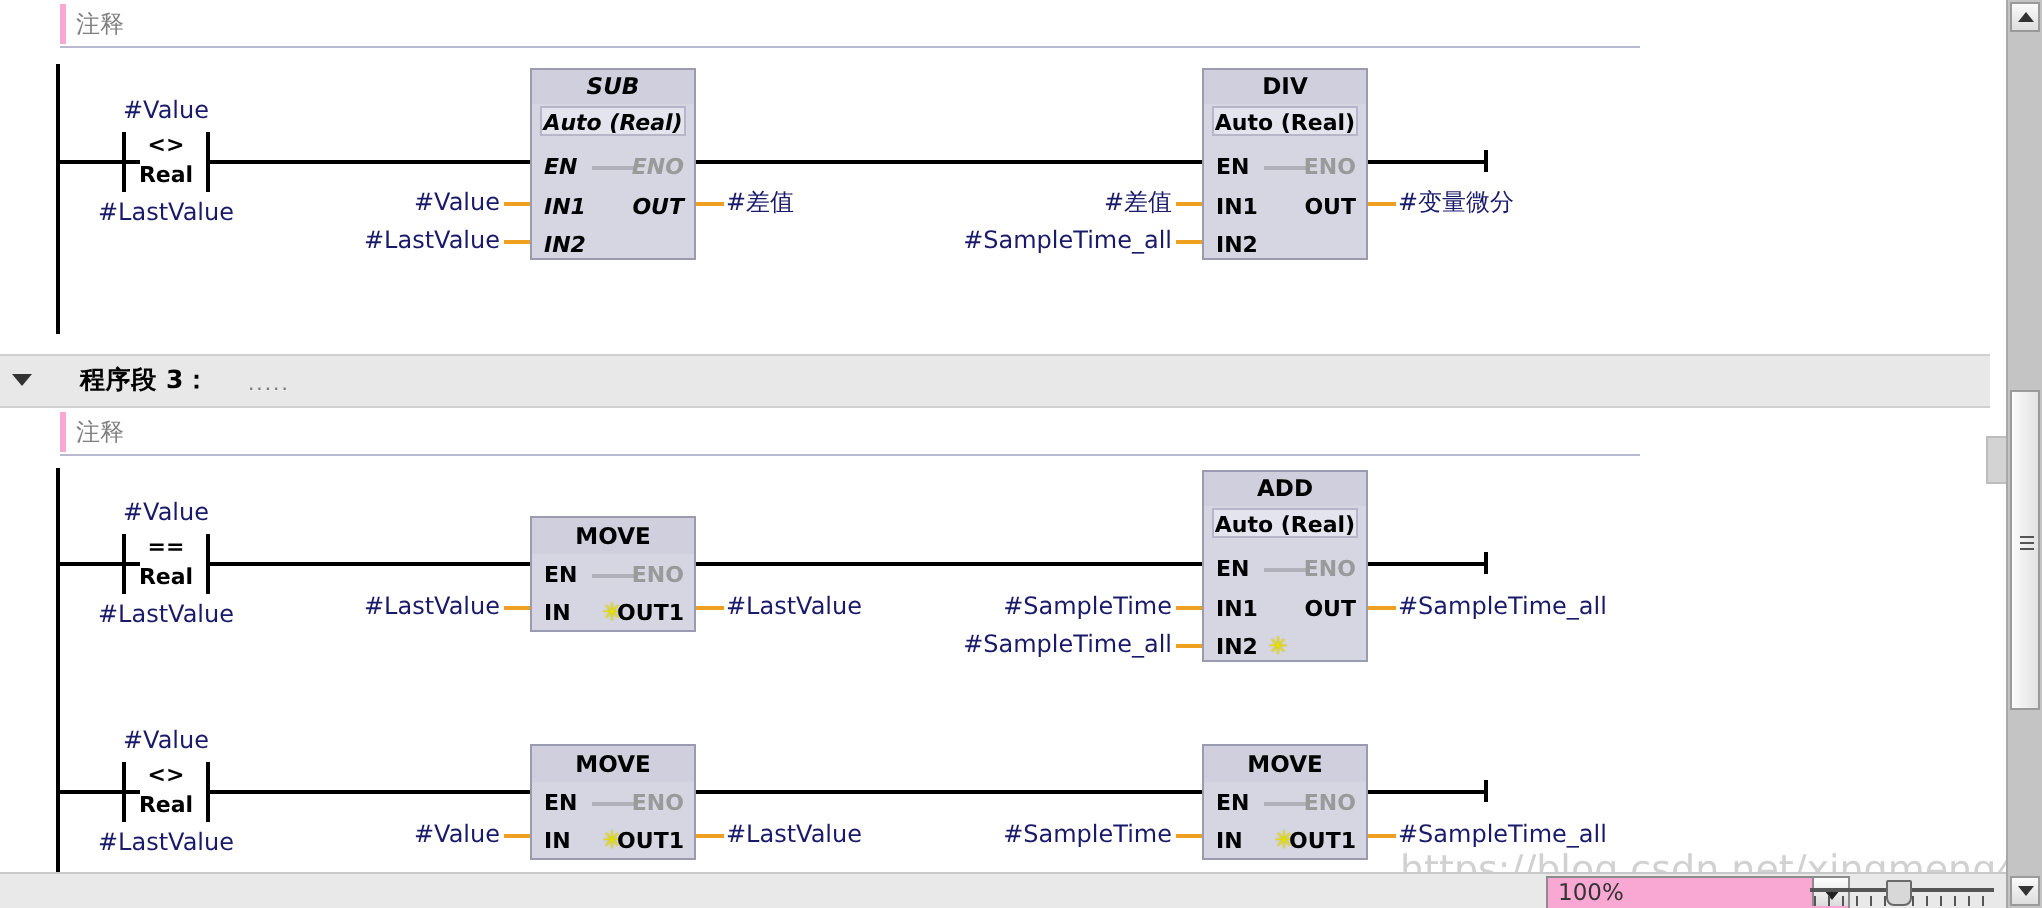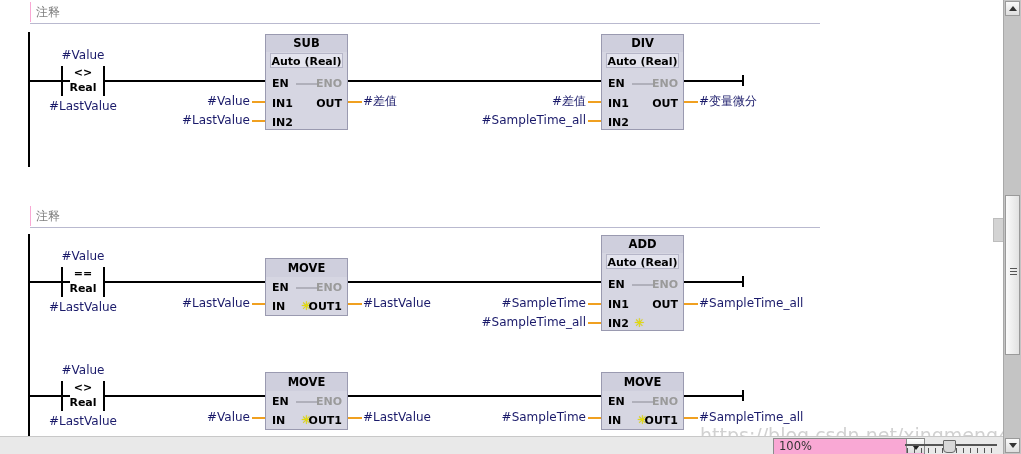--- a/index.html
+++ b/index.html
@@ -8,21 +8,21 @@
     background:#ffffff;
     font-family:"DejaVu Sans","Liberation Sans",sans-serif;
     font-size:11px;color:#1a1a1a;
     -webkit-font-smoothing:none;
   }
   .editor{position:absolute;left:0;top:0;width:995px;height:454px;overflow:hidden;background:#fff;}
 
   
   .comment-row{position:absolute;left:30px;width:790px;height:22px;}
   .comment-row .cbox{
-    height:20px;border-left:1px solid #f9a8d4;padding-left:5px;
+    height:20px;border-left:3px solid #f9a8d4;padding-left:5px;
     color:#808080;font-size:12px;line-height:20px;
   }
   .comment-row .cline{position:absolute;left:0;top:21px;width:790px;height:1px;background:#b9b9cf;}
 
   
   .net-header{
     position:absolute;left:0;width:995px;height:25px;
     background:#e8e8e8;border-top:1px solid #d0d0d0;border-bottom:1px solid #d0d0d0;
   }
   .net-header .tri{
@@ -150,21 +150,21 @@
     <div class="contact" style="left:61px;top:66px;">
       <div class="bar l"></div>
       <div class="bar r"></div>
       <div class="op">&lt;&gt;</div>
       <div class="typ">Real</div>
     </div>
     <div class="lbl-below" style="left:38px;top:99px;width:90px;">#LastValue</div>
 
     <div class="wire" style="left:103px;top:80px;width:162px;"></div>
 
-    <div class="fb" style="left:265px;top:34px;width:83px;height:96px;">
+    <div class="fb" style="left:265px;top:34px;width:83px;height:96px;font-style:italic;">
       <div class="fb-title">SUB</div>
       <div class="fb-sub">Auto (Real)</div>
       <div class="pin" style="left:6px;top:43px;">EN</div>
       <div class="enoline" style="left:30px;top:48px;width:22px;"></div>
       <div class="pin eno right" style="right:5px;top:43px;">ENO</div>
       <div class="pin" style="left:6px;top:63px;">IN1</div>
       <div class="pin" style="left:6px;top:82px;">IN2</div>
       <div class="pin right" style="right:5px;top:63px;">OUT</div>
     </div>
 
@@ -191,20 +191,25 @@
     <div class="owire" style="left:588px;top:101px;width:13px;"></div>
     <div class="opname r" style="left:476px;top:114px;width:110px;">#SampleTime_all</div>
     <div class="owire" style="left:588px;top:120px;width:13px;"></div>
     <div class="owire" style="left:684px;top:101px;width:14px;"></div>
     <div class="opname" style="left:699px;top:95px;">#变量微分</div>
 
     <div class="wire" style="left:684px;top:80px;width:60px;"></div>
     <div class="wire-end" style="left:742px;top:75px;"></div>
   </div>
 
+  <div class="net-header" style="top:177px;">
+    <div class="tri"></div>
+    <div class="ntitle">程序段 3：</div>
+    <div class="ndots">.....</div>
+  </div>
 
   <div class="comment-row" style="top:206px;">
     <div class="cbox">注释</div>
     <div class="cline"></div>
   </div>
 
   <div class="ladder">
     <div class="rail" style="left:28px;top:234px;height:202px;"></div>
 
     <div class="wire" style="left:28px;top:281px;width:42px;"></div>

